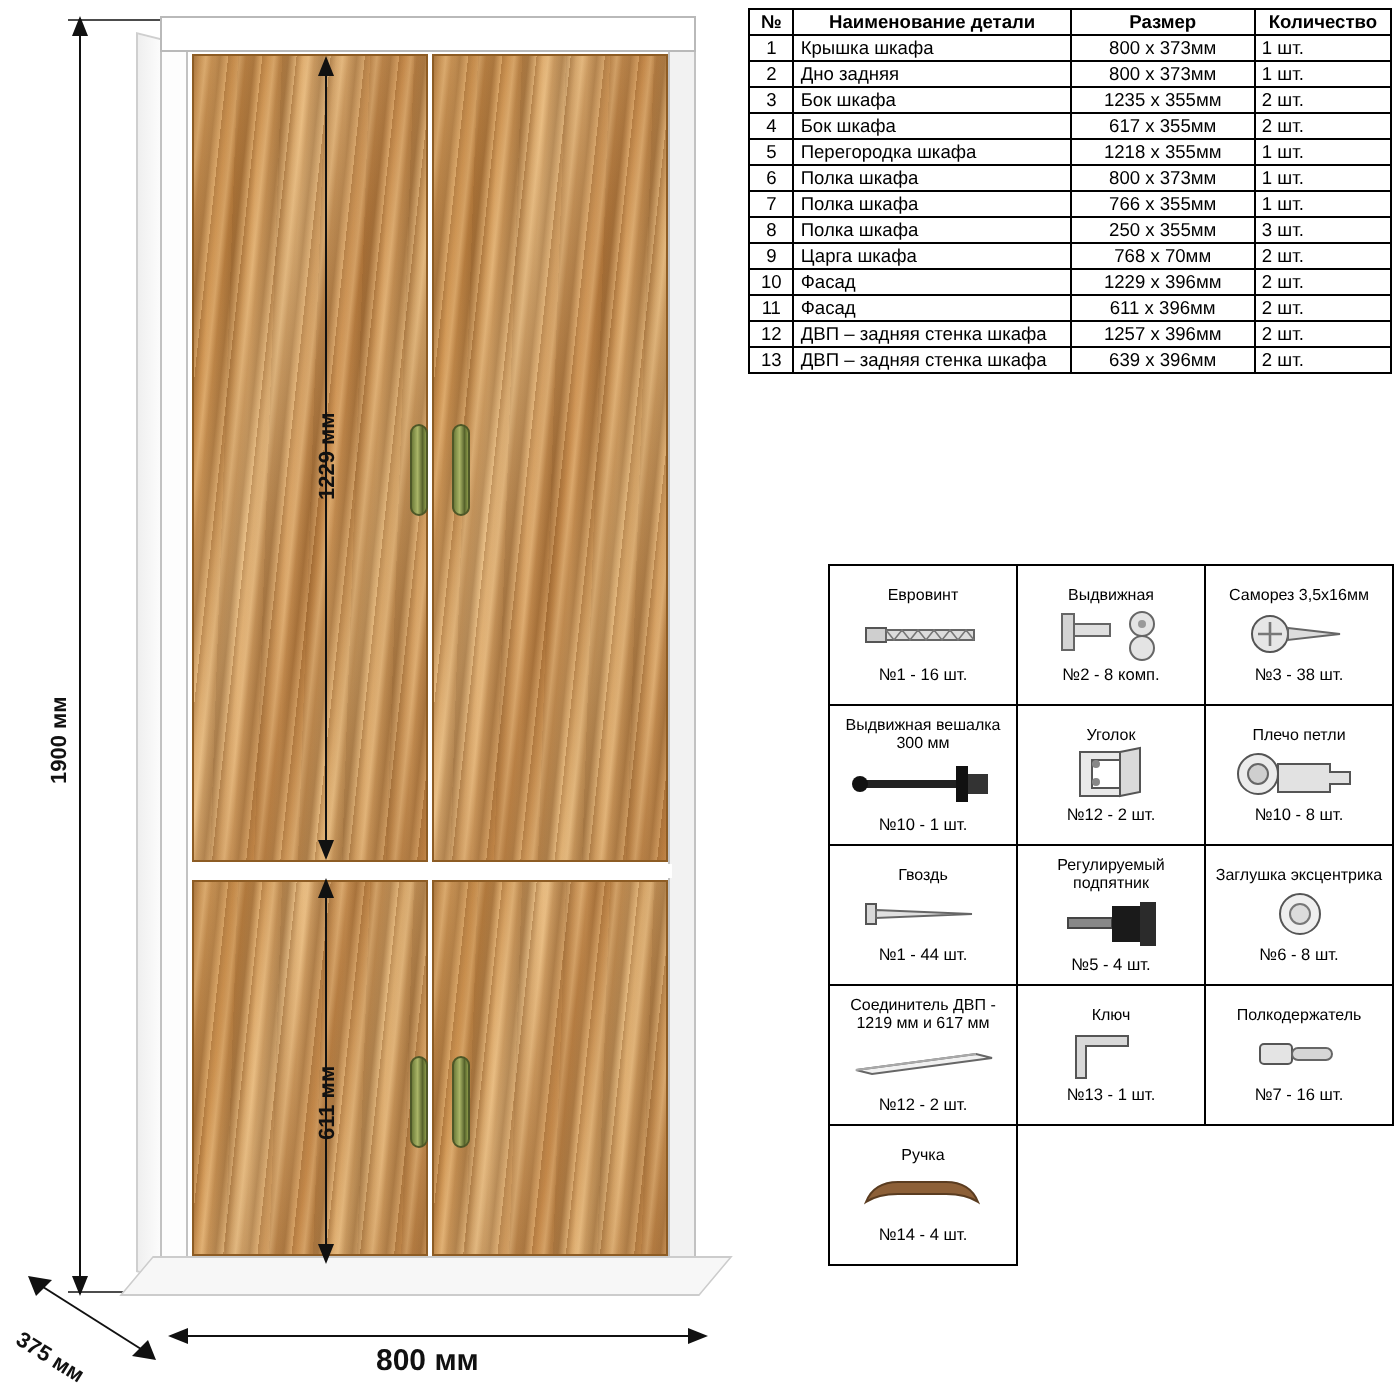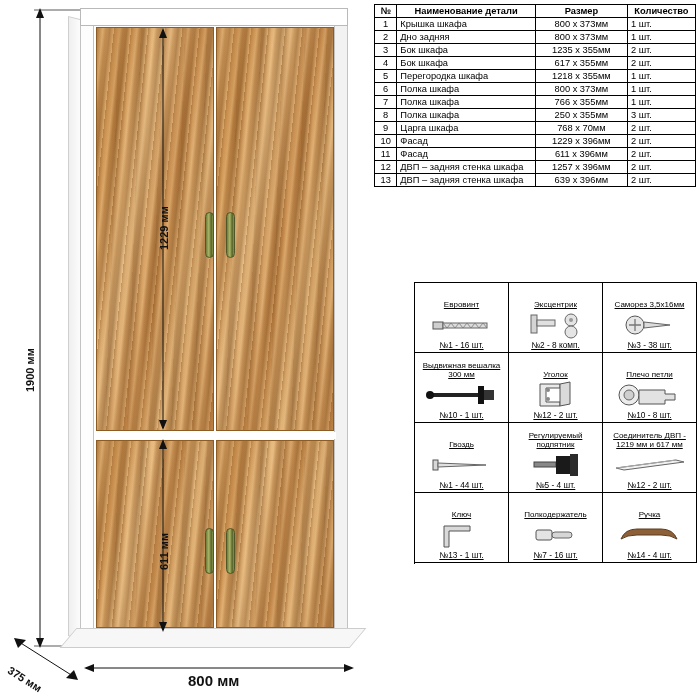--- a/index.html
+++ b/index.html
@@ -105,22 +105,22 @@
   #hardware{
     position:absolute;left:414px;top:282px;width:282px;
     display:grid;grid-template-columns:repeat(3,1fr);
     border-left:1px solid #000;border-top:1px solid #000;
     background:#fff;
   }
   .hw-cell{
     border-right:1px solid #000;border-bottom:1px solid #000;
     box-sizing:border-box;
     display:flex;flex-direction:column;align-items:center;
-    justify-content:flex-end;
-    padding:3px 2px 2px;min-height:70px;text-decoration:underline;
+    justify-content:center;
+    padding:3px 2px 2px;min-height:70px;
   }
   .hw-title{font-size:8px;text-align:center;line-height:1.1;font-weight:normal;}
   .hw-art{height:30px;display:flex;align-items:center;justify-content:center;}
   .hw-code{font-size:8.3px;text-align:center;font-weight:normal;}
 </style>
 </head>
 <body>
 
 <div id="wardrobe">
 
@@ -280,21 +280,21 @@
       <svg width="70" height="22">
           <rect x="6" y="8" width="10" height="7" fill="#cfcfcf" stroke="#555"></rect>
           <rect x="16" y="9" width="44" height="5" fill="#dcdcdc" stroke="#666"></rect>
           <path d="M16 9 l4 5 l4 -5 l4 5 l4 -5 l4 5 l4 -5 l4 5 l4 -5 l4 5 l4 -5 l4 5" fill="none" stroke="#777" stroke-width="0.8"></path>
         </svg>
     </div>
     <div class="hw-code">№1 - 16 шт.</div>
   </div>
 
   <div class="hw-cell">
-    <div class="hw-title">Эксцентрик</div>
+    <div class="hw-title">Выдвижная</div>
     <div class="hw-art">
       <svg width="70" height="28">
           <rect x="10" y="4" width="6" height="18" fill="#d4d4d4" stroke="#666"></rect>
           <rect x="16" y="9" width="18" height="6" fill="#e0e0e0" stroke="#666"></rect>
           <circle cx="50" cy="9" r="6" fill="#e4e4e4" stroke="#666"></circle>
           <circle cx="50" cy="21" r="6" fill="#e4e4e4" stroke="#666"></circle>
           <circle cx="50" cy="9" r="2" fill="#999"></circle>
         </svg>
     </div>
     <div class="hw-code">№2 - 8 комп.</div>
@@ -366,20 +366,30 @@
     <div class="hw-art">
       <svg width="60" height="30">
           <rect x="8" y="12" width="22" height="5" fill="#888" stroke="#444"></rect>
           <path d="M30 6 h14 v18 h-14 z" fill="#1a1a1a"></path>
           <path d="M44 4 h8 v22 h-8 z" fill="#2b2b2b"></path>
         </svg>
     </div>
     <div class="hw-code">№5 - 4 шт.</div>
   </div>
 
+  <div class="hw-cell">
+    <div class="hw-title">Заглушка эксцентрика</div>
+    <div class="hw-art">
+      <svg width="60" height="26">
+          <circle cx="30" cy="13" r="10" fill="#efefef" stroke="#555"></circle>
+          <circle cx="30" cy="13" r="5" fill="#dcdcdc" stroke="#777"></circle>
+        </svg>
+    </div>
+    <div class="hw-code">№6 - 8 шт.</div>
+  </div>
 
 
   <div class="hw-cell">
     <div class="hw-title">Соединитель ДВП - 1219 мм и 617 мм</div>
     <div class="hw-art">
       <svg width="76" height="22">
           <path d="M4 14 l60 -8 l8 2 l-60 8 z" fill="#f1f1f1" stroke="#666"></path>
           <path d="M4 14 l60 -8" stroke="#aaa"></path>
         </svg>
     </div>

